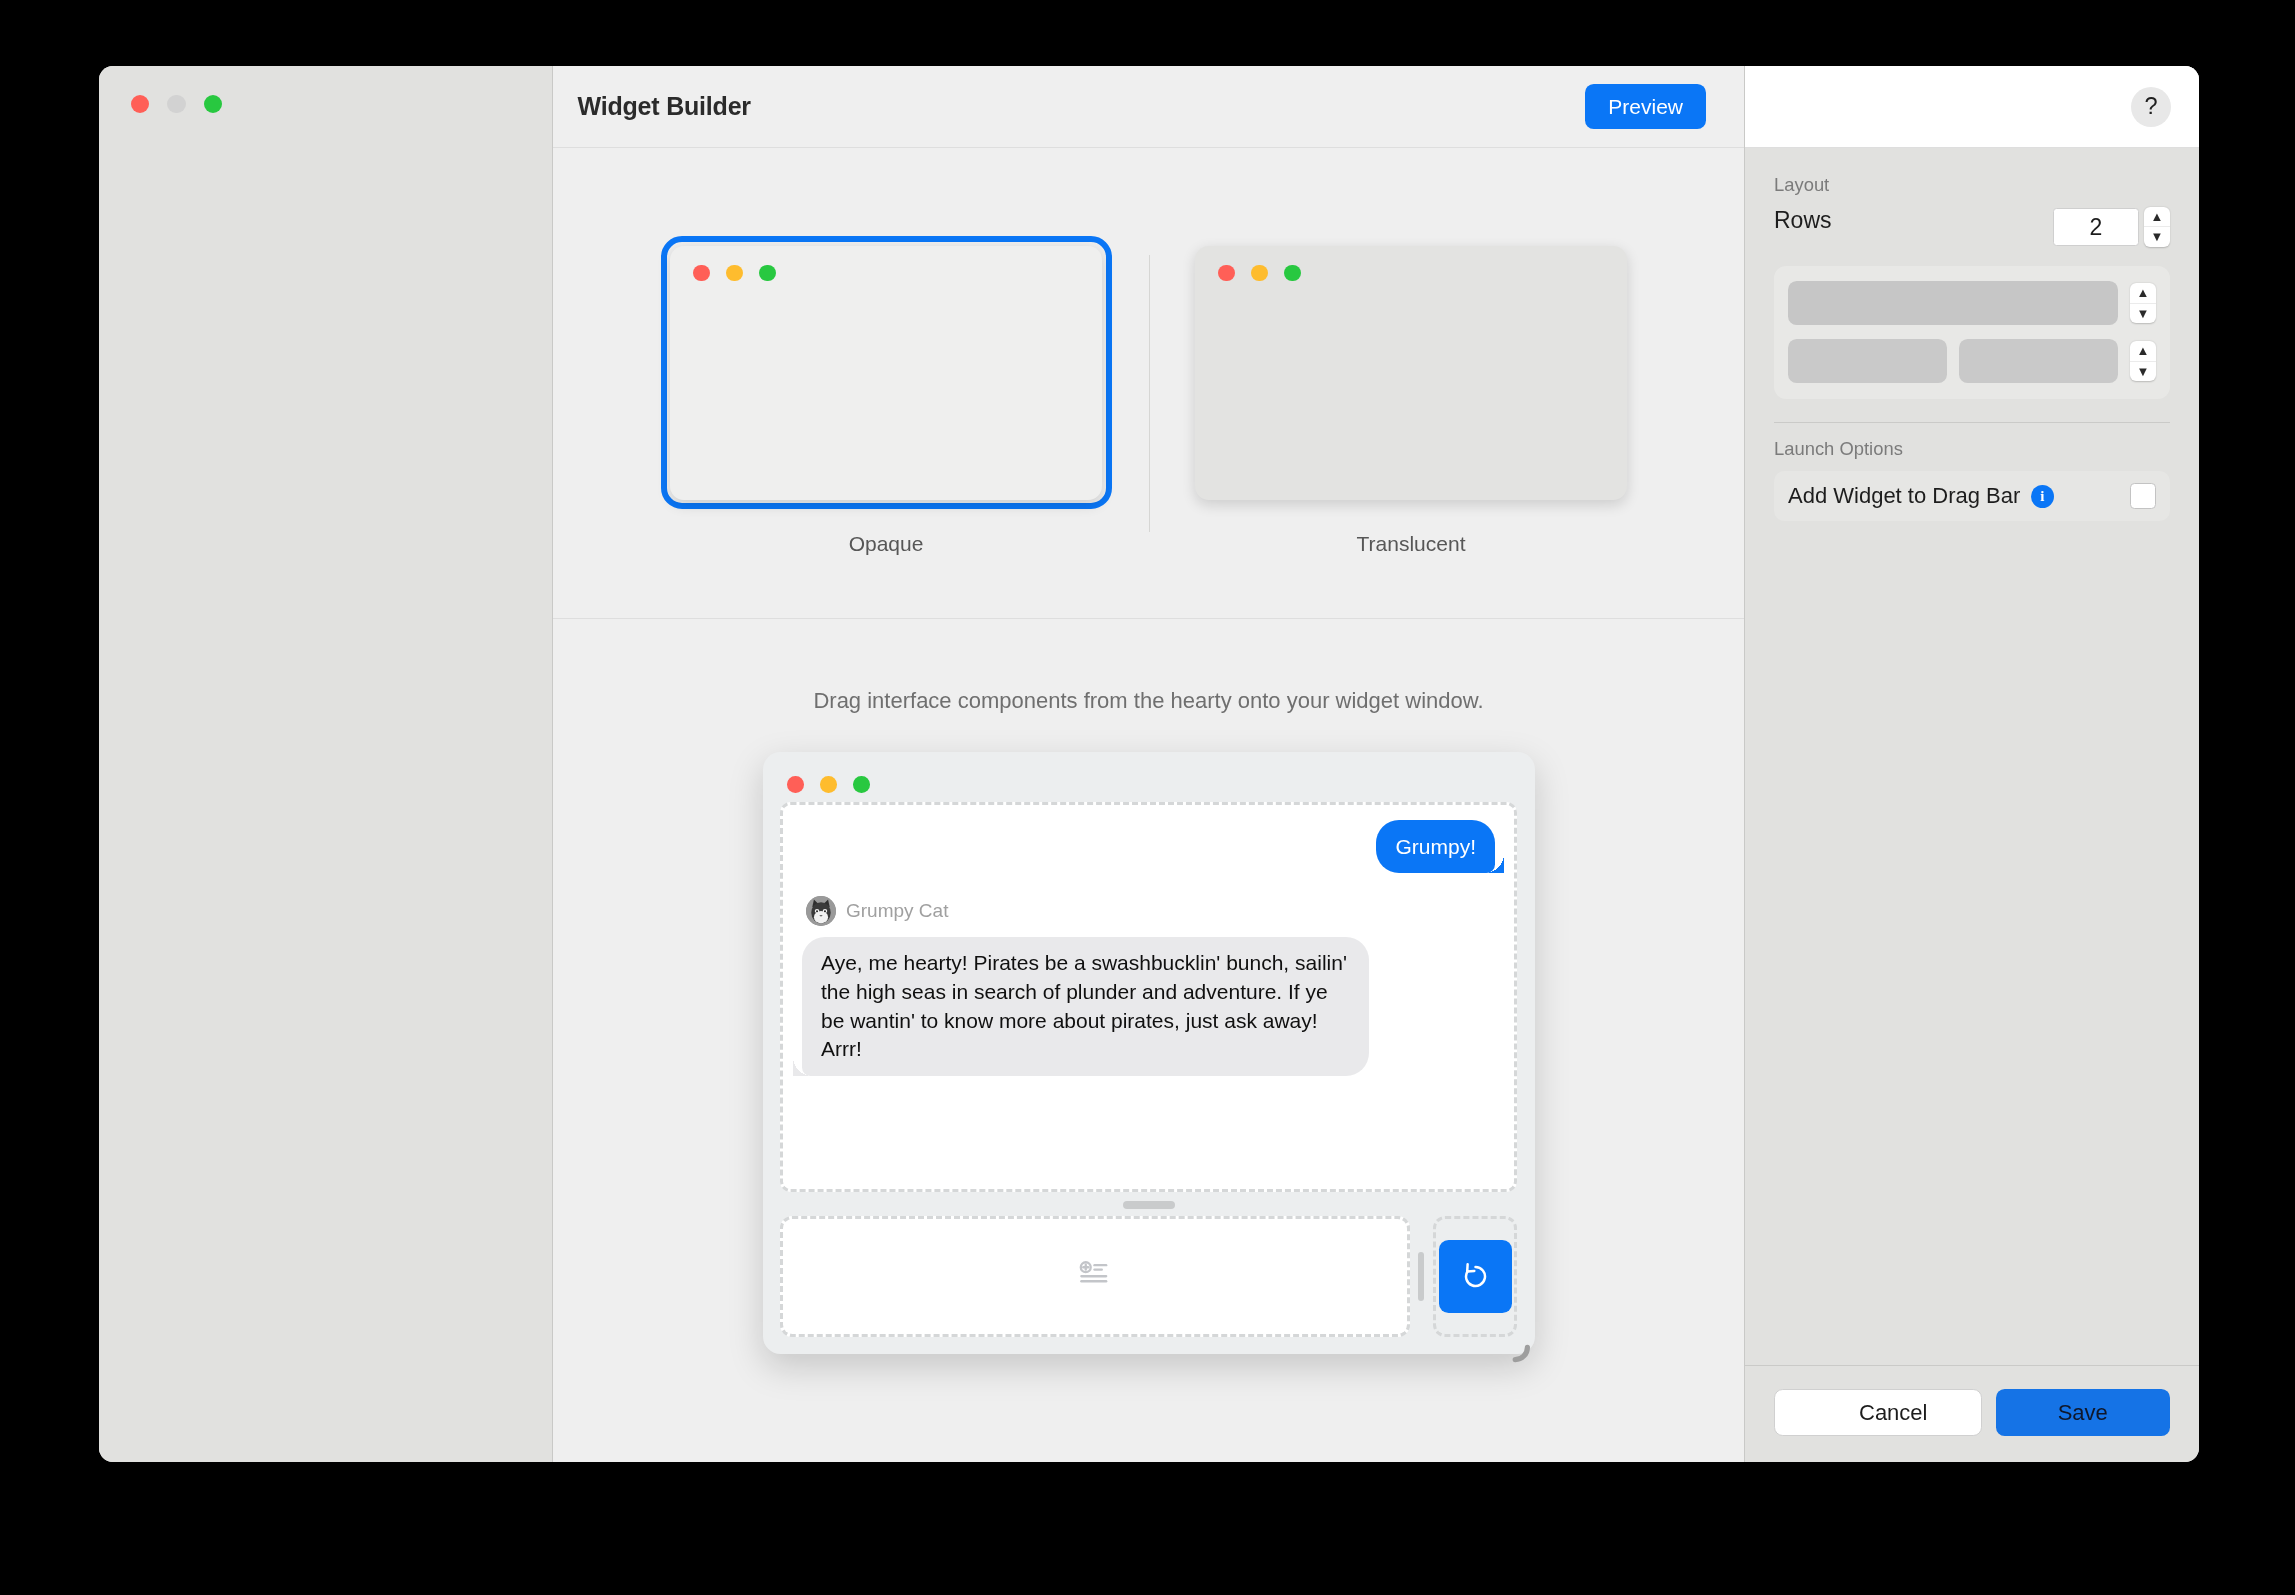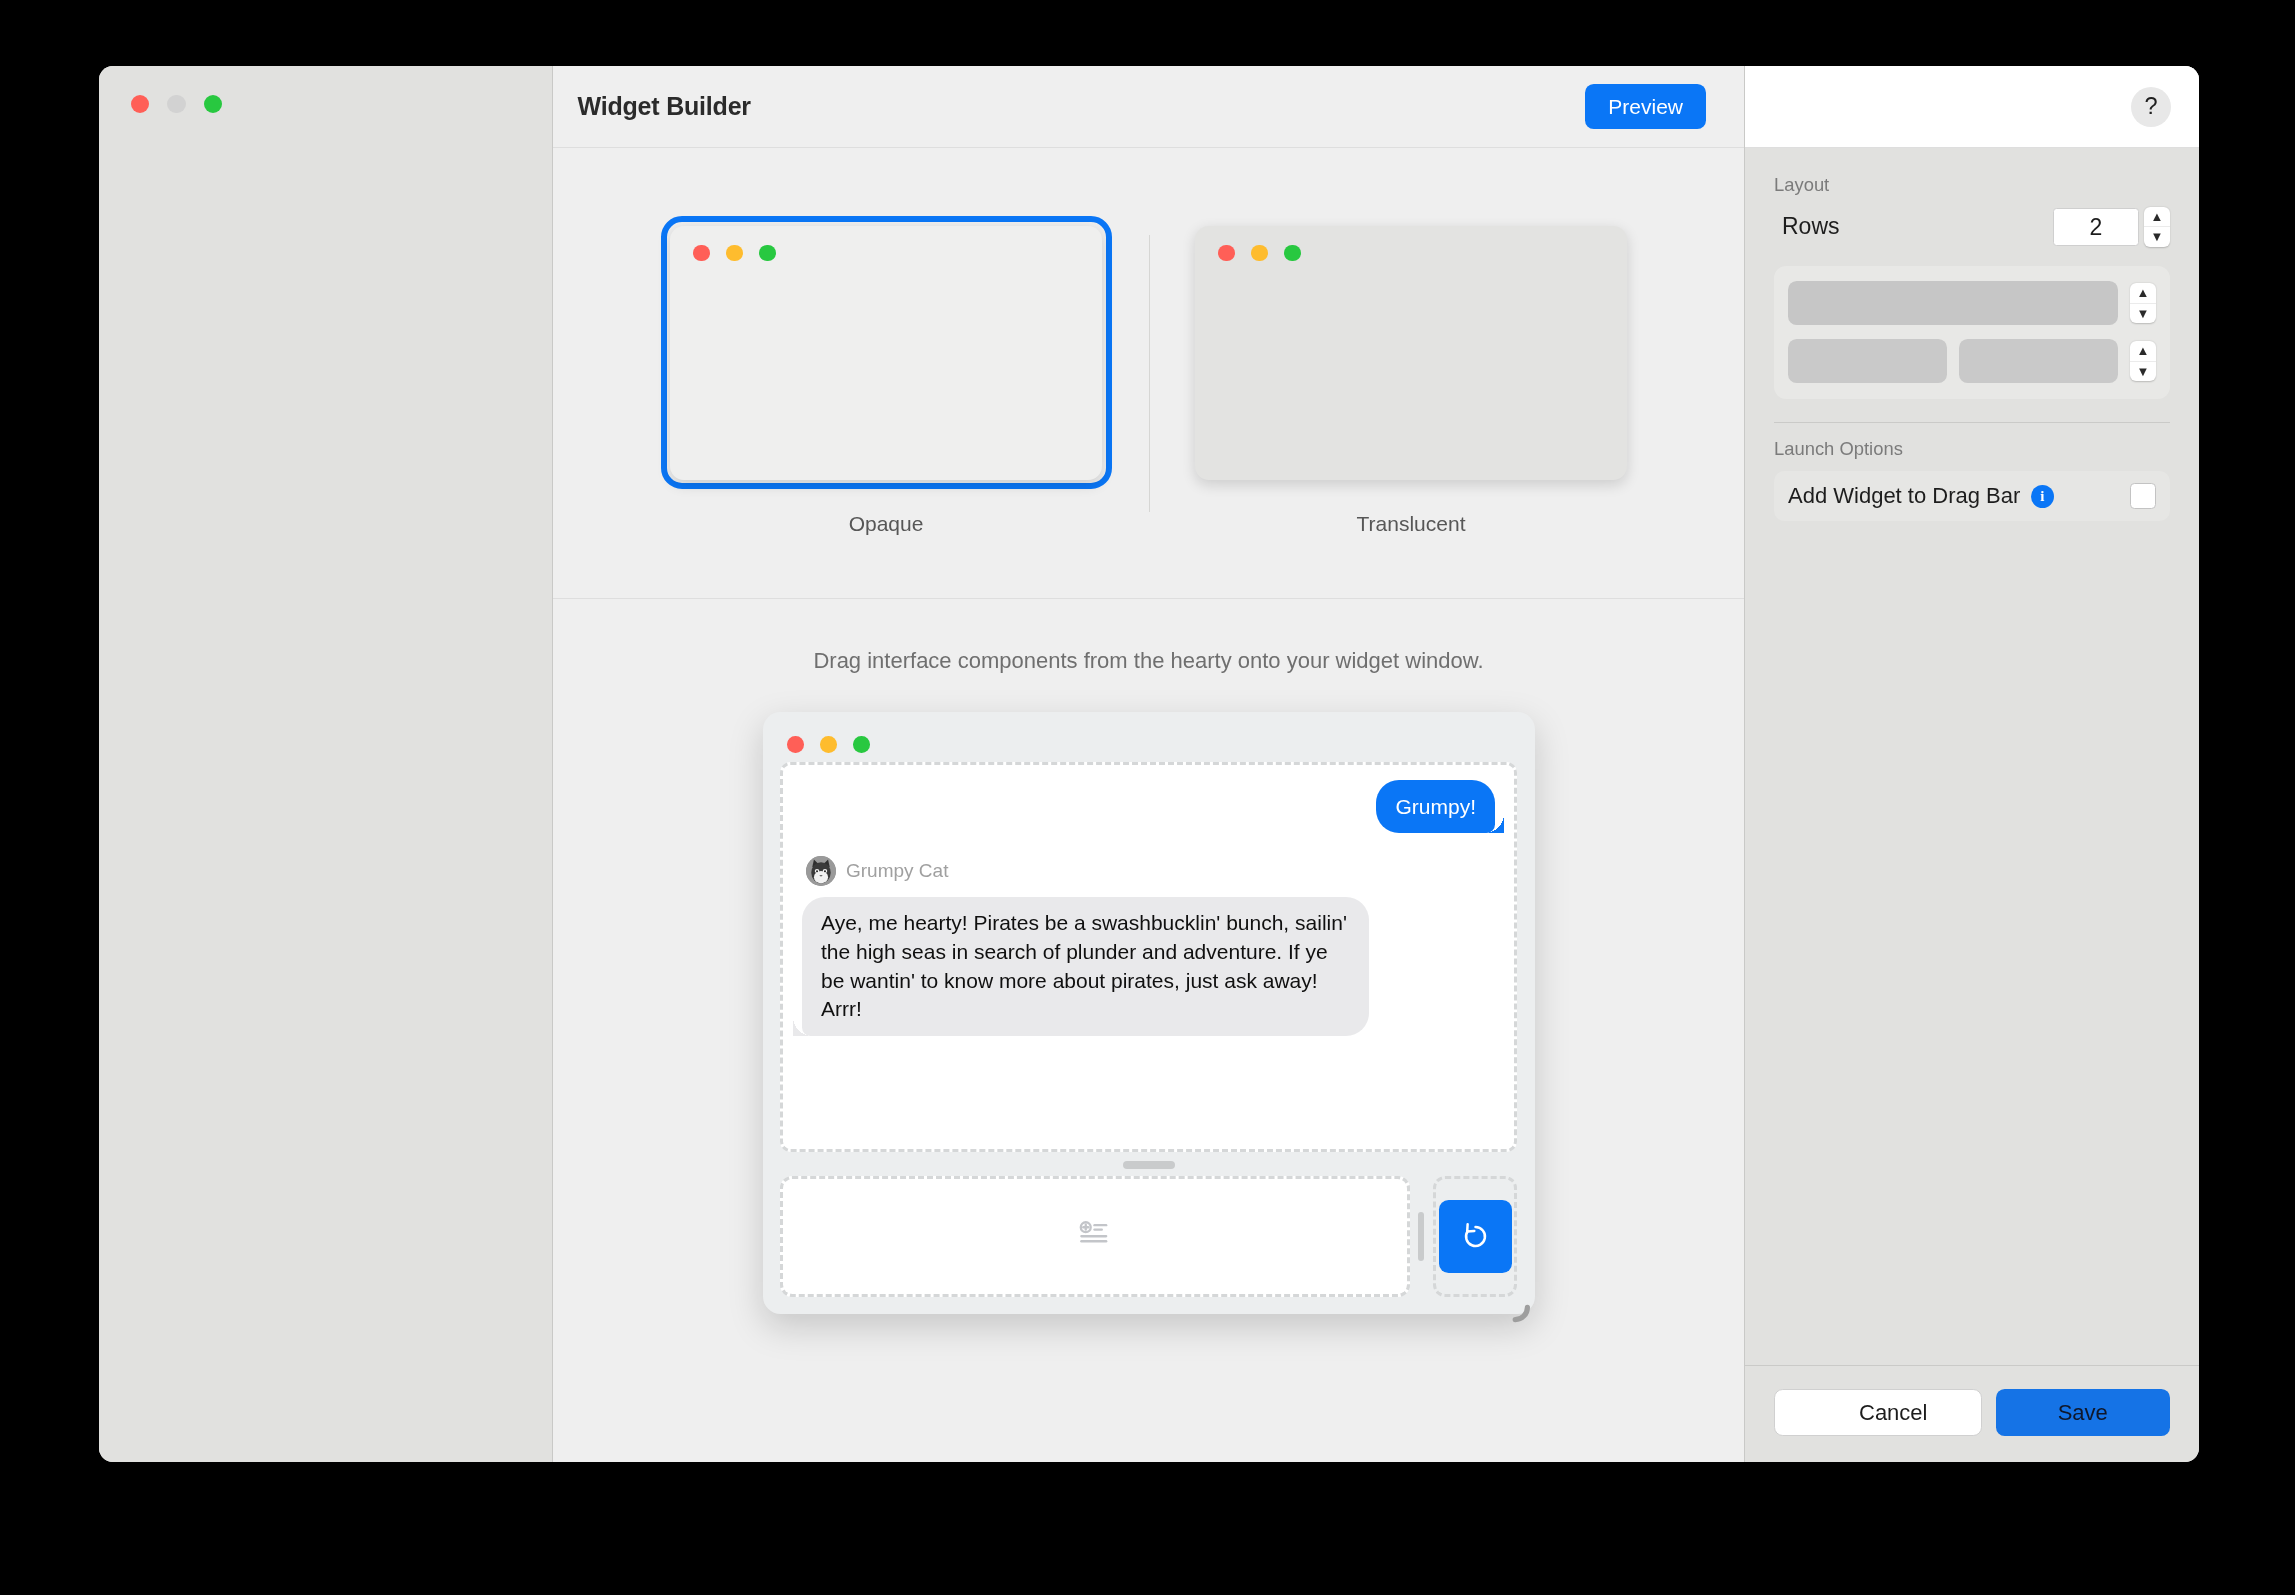--- a/index.html
+++ b/index.html
@@ -43,20 +43,21 @@
   .tl-yellow { background: #febc2e; }
 
   
   #center-column {
     flex: 1 1 auto;
     display: flex;
     flex-direction: column;
     background: #efefef;
     border-right: 0.9px solid #c9c9c7;
     min-width: 0;
+    gap: 20px;
   }
   #center-header {
     height: 82px;
     flex: 0 0 82px;
     display: flex;
     align-items: center;
     padding: 0 38px 0 24.5px;
     border-bottom: 0.9px solid #dedede;
     background: #efefef;
   }
@@ -288,23 +289,22 @@
     display: flex; align-items: center; justify-content: center;
     line-height: 1;
   }
   #inspector-body { flex: 1 1 auto; padding: 26px 29px 0 29px; }
   .section-title {
     font-size: 18.4px;
     color: #7b7b7b;
     margin-bottom: 10.5px;
   }
   #rows-row {
-    display: flex; align-items: center;
+    display: flex; 
     margin-bottom: 19px;
-    margin-left: 8px;
   }
   #rows-label { font-size: 23px; color: #1d1d1d; }
   #rows-stepper-group { margin-left: auto; display: flex; align-items: center; gap: 5.2px; }
   #rows-value {
     width: 86px; height: 38px;
     background: #ffffff;
     border: 0.9px solid #cfcfcf;
     border-radius: 3.5px;
     font-size: 23px;
     text-align: center;

